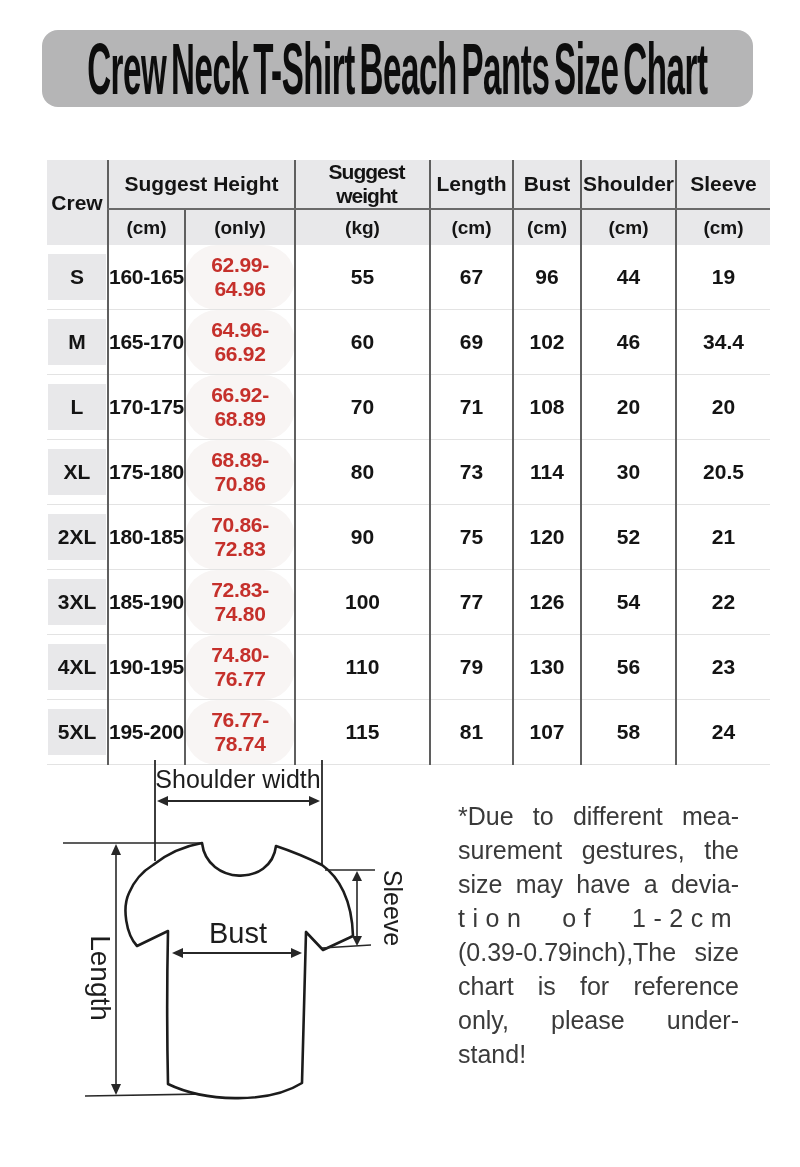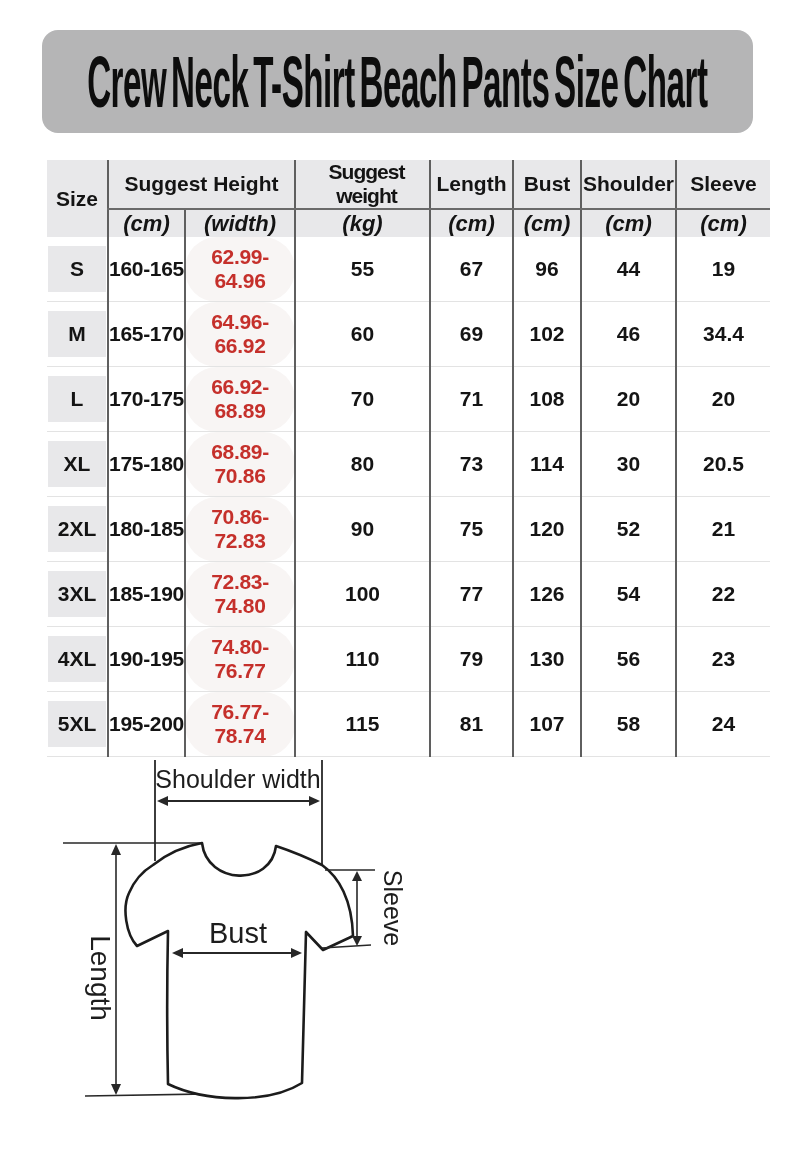--- a/index.html
+++ b/index.html
@@ -11,41 +11,41 @@
     --ink:#141414;
   }
   *{margin:0;padding:0;box-sizing:border-box;}
   html,body{background:#ffffff;}
   .page{
     position:relative;width:800px;height:1167px;background:#ffffff;overflow:hidden;
     font-family:"Liberation Sans",sans-serif;color:var(--ink);
   }
   
   .banner{
-    position:absolute;left:42px;top:30px;width:711px;height:103px;
+    position:absolute;left:42px;top:30px;width:711px;height:77px;
     background:var(--banner-gray);border-radius:16px;
     display:flex;align-items:center;justify-content:center;overflow:hidden;
   }
   .banner-text{
     font-size:72px;font-weight:700;color:#0d0d0d;white-space:nowrap;
     letter-spacing:-1px;word-spacing:-0.12em;
     transform:scaleX(0.46);transform-origin:center center;
   }
   
   table.size-chart{
     position:absolute;left:47px;top:160px;width:723px;
     border-collapse:collapse;table-layout:fixed;
   }
   .size-chart th,.size-chart td{
     text-align:center;vertical-align:middle;padding:0;
     font-weight:700;color:var(--ink);
   }
   .size-chart thead th{background:var(--header-gray);}
   .row-label th{height:44px;font-size:21px;}
-  .row-units th{height:28px;font-size:22px;font-style:italic;}
+  .row-units th{height:36px;font-size:19px;}
   .hdr-line{border-bottom:2px solid #6a6a6a;}
   .vline{border-left:2px solid var(--grid-line);}
   .unit-inch{color:var(--accent-red);}
   .size-chart tbody tr{height:64px;border-bottom:1px solid var(--row-line);}
   .size-chart tbody td{font-size:21px;}
   td.size-cell{padding:9px 1px;}
   .chip{
     height:46px;background:var(--header-gray);
     display:flex;align-items:center;justify-content:center;
     font-weight:700;font-size:21px;
@@ -83,31 +83,31 @@
         <col style="width:77px">
         <col style="width:110px">
         <col style="width:135px">
       <col style="width:83px">
         <col style="width:68px">
         <col style="width:95px">
         <col style="width:94px">
     </colgroup>
     <thead>
       <tr class="row-label">
-        <th rowspan="2">Size</th>
+        <th rowspan="2">Crew</th>
         <th colspan="2" class="vline hdr-line">Suggest Height</th>
         <th class="vline hdr-line"><span class="squeeze">Suggest weight</span></th>
         <th class="vline hdr-line">Length</th>
         <th class="vline hdr-line">Bust</th>
         <th class="vline hdr-line">Shoulder</th>
         <th class="vline hdr-line">Sleeve</th>
       </tr>
       <tr class="row-units">
         <th class="vline">(cm)</th>
-        <th class="vline unit-inch">(width)</th>
+        <th class="vline unit-inch">(only)</th>
         <th class="vline">(kg)</th>
         <th class="vline">(cm)</th>
         <th class="vline">(cm)</th>
         <th class="vline">(cm)</th>
         <th class="vline">(cm)</th>
       </tr>
     </thead>
     <tbody>
       <tr>
         <td class="size-cell">
@@ -253,14 +253,24 @@
     <g stroke="#272727" stroke-width="1.6" fill="#272727">
       <line x1="270" y1="122" x2="320" y2="122"></line>
       <line x1="267" y1="200" x2="316" y2="197"></line>
       <line x1="302" y1="131" x2="302" y2="190"></line>
       <polygon points="302,123 297,133 307,133" stroke="none"></polygon>
       <polygon points="302,198 297,188 307,188" stroke="none"></polygon>
     </g>
     <text transform="translate(329,160) rotate(90)" text-anchor="middle" font-size="25">Sleeve</text>
   </svg>
 
+  <div class="note">
+    <div class="note-line">*Due to different mea-</div>
+    <div class="note-line">surement gestures, the</div>
+    <div class="note-line">size may have a devia-</div>
+    <div class="note-line spread">tion of 1-2cm</div>
+    <div class="note-line">(0.39-0.79inch),The size</div>
+    <div class="note-line">chart is for reference</div>
+    <div class="note-line">only, please under-</div>
+    <div class="note-line last">stand!</div>
+  </div>
 
 </div>
 
 </body></html>

